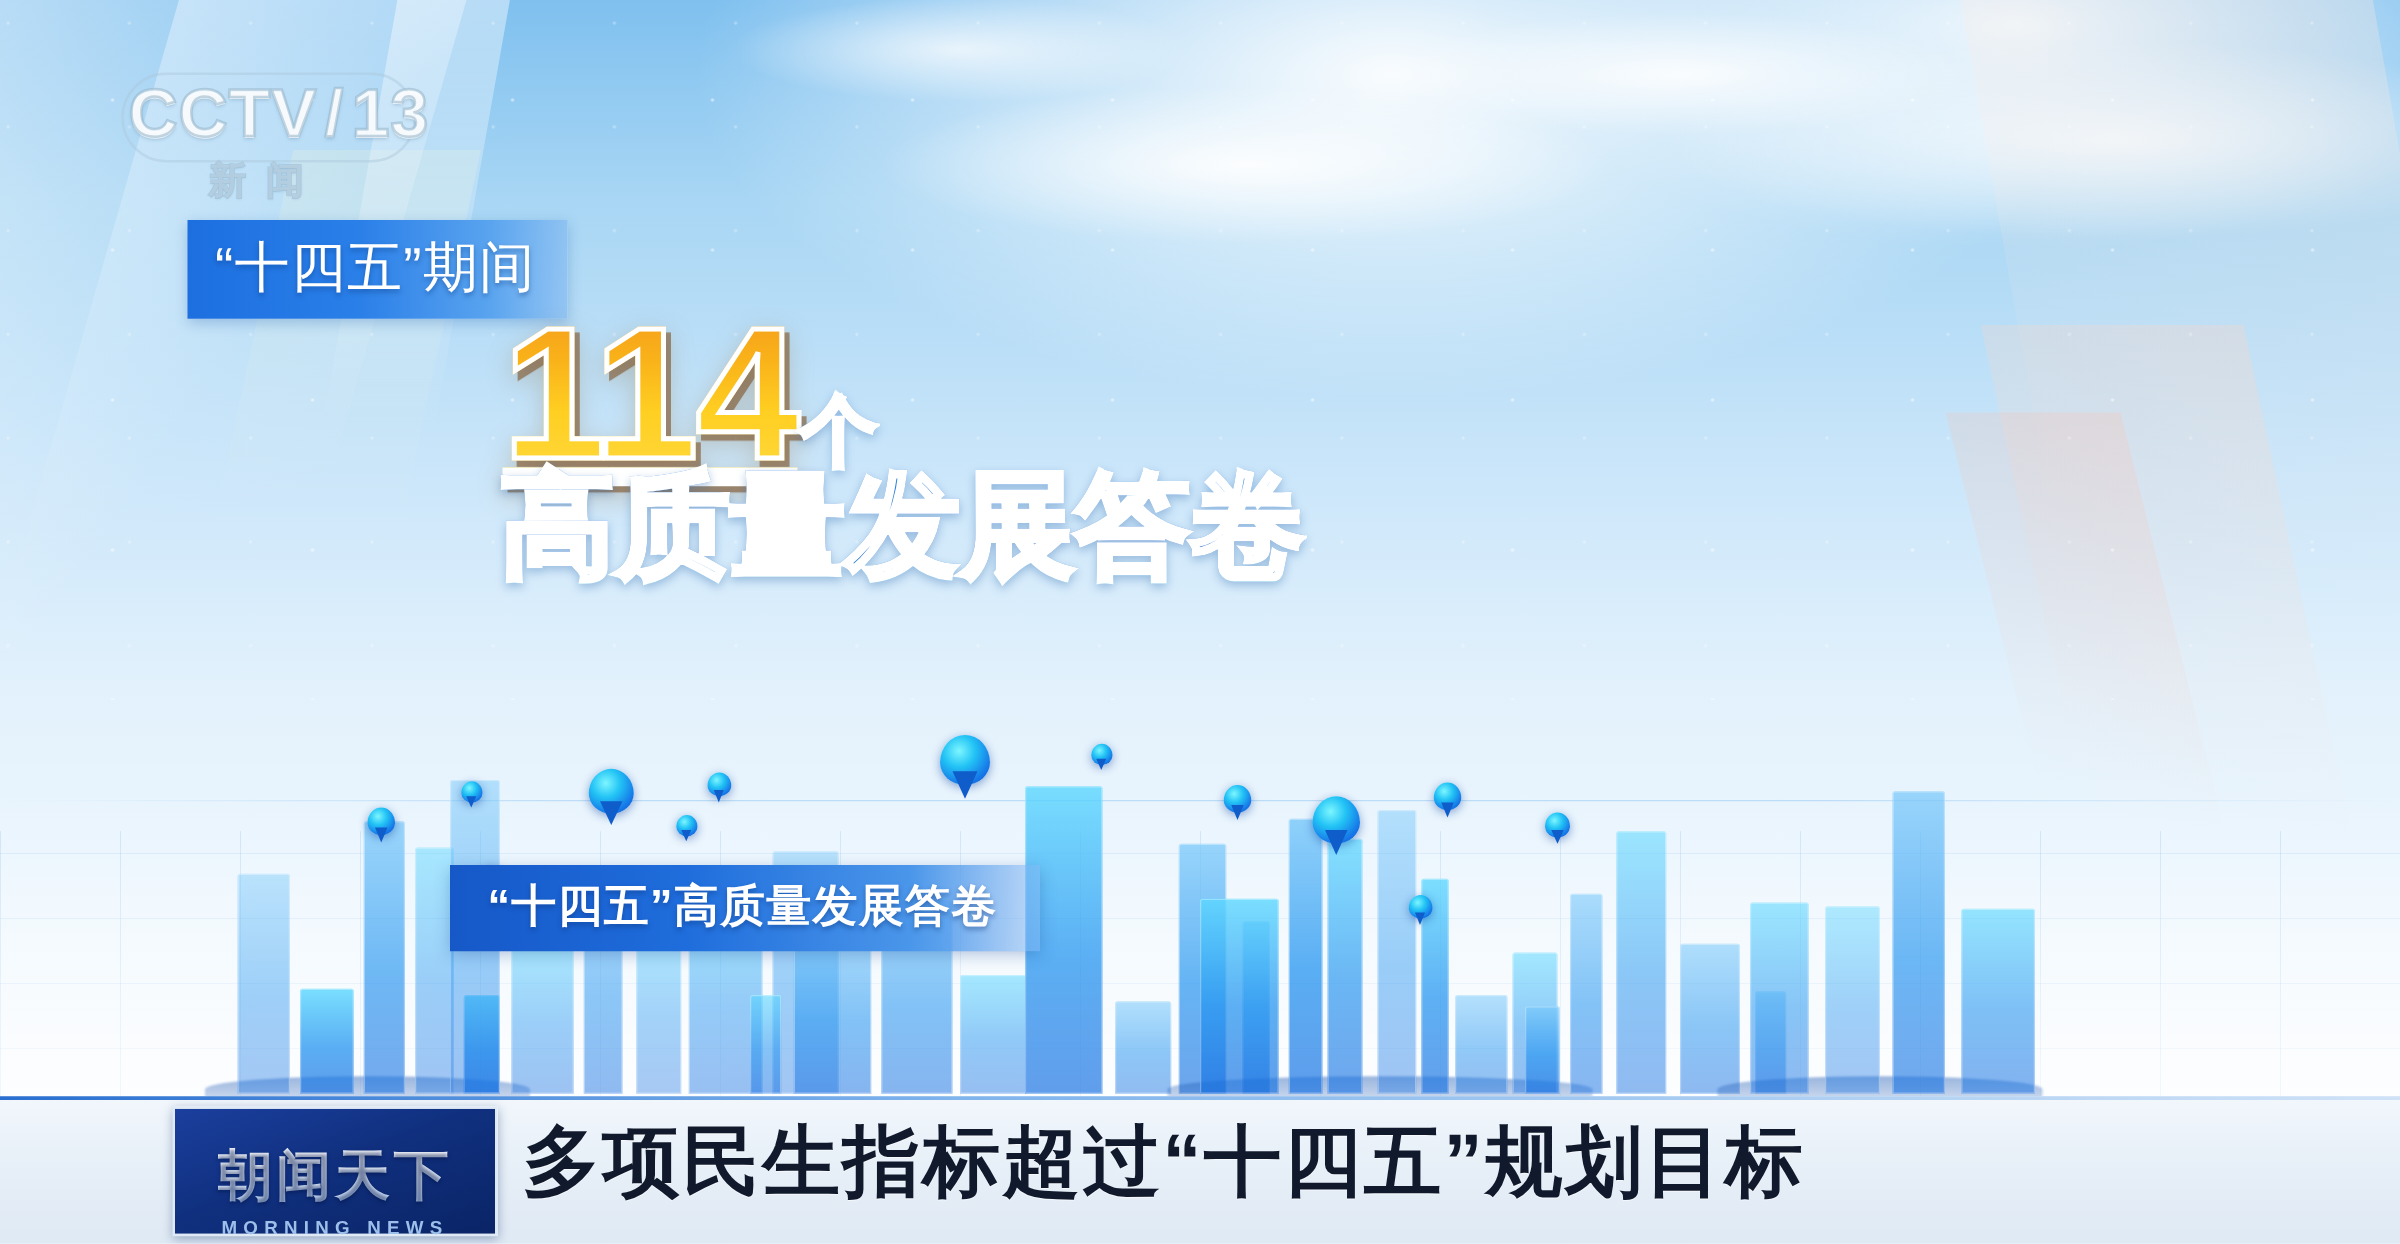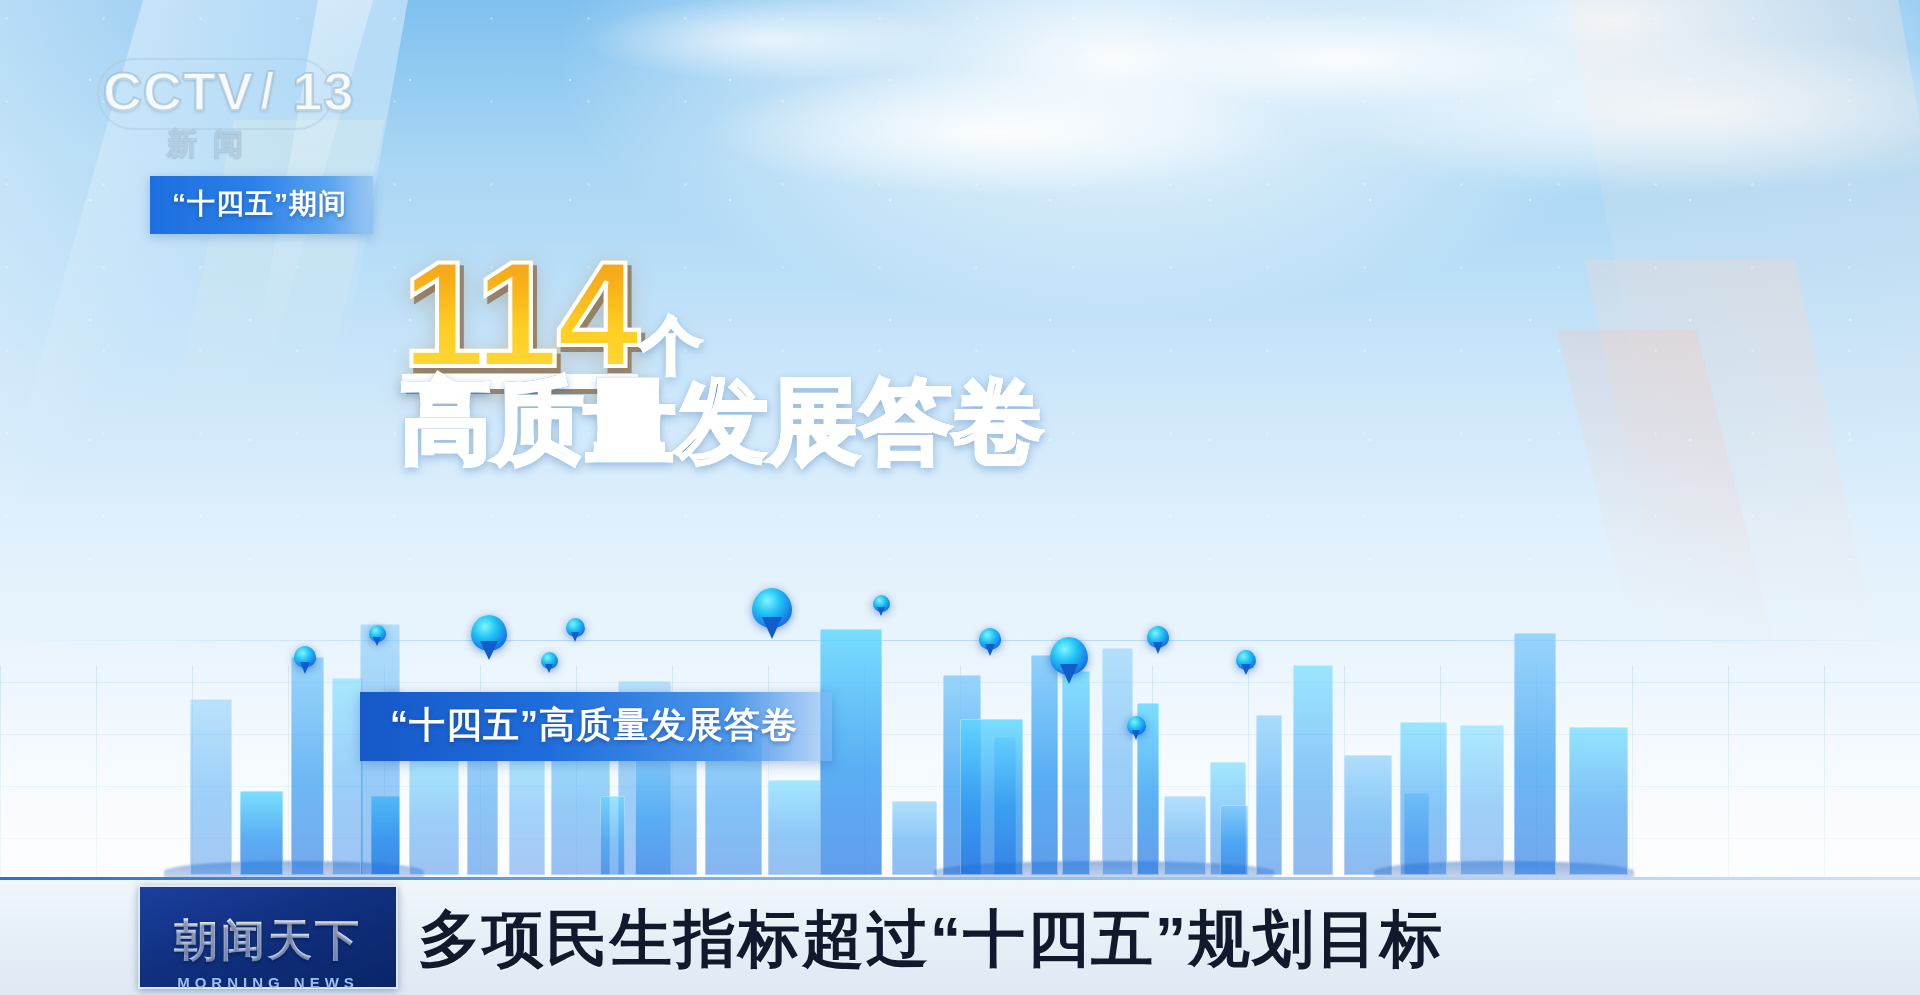--- a/index.html
+++ b/index.html
@@ -77,21 +77,21 @@
   #cctv-logo { position:absolute; left:103px; top:64px; width:230px; height:110px; }
   .logo-main {
     font-family:"Liberation Sans", sans-serif;
     font-weight:bold; font-size:54px; letter-spacing:1px;
     color:rgba(255,255,255,0.58);
     -webkit-text-stroke:2px rgba(150,180,200,0.55);
     text-shadow:0 1px 0 rgba(255,255,255,.8), 0 2px 3px rgba(90,130,160,.35);
     line-height:1;
     display:flex; align-items:center; gap:4px;
   }
-  .logo-13 { position:relative;margin-left:11px; }
+  .logo-13 { position:relative; }
   .logo-slash { font-size:52px; color:rgba(255,255,255,.55); margin:0 2px; }
   .logo-pill {
     position:absolute; left:-6px; top:-6px; width:236px; height:72px;
     border:2px solid rgba(170,200,220,0.45);
     border-radius:36px;
     pointer-events:none;
   }
   .logo-sub {
     margin-top:6px; text-align:center; width:220px;
     font-size:30px; font-weight:bold; letter-spacing:16px;
@@ -101,21 +101,21 @@
   }
 
   
   #period-tag {
     position:absolute; left:150px; top:176px;
     padding:9px 26px 11px 22px;
     background:linear-gradient(90deg, #1d6fe0 0%, #2a7fe8 45%, #5aa4ef 80%, rgba(120,178,240,.55) 100%);
     box-shadow:0 3px 10px rgba(30,90,170,.28);
   }
   #period-tag span {
-    font-size:28px; font-weight:bold; color:#ffffff; letter-spacing:1px;
+    font-size:44px; font-weight:normal; color:#ffffff; letter-spacing:1px;
     text-shadow:0 2px 4px rgba(10,60,130,.45);
     white-space:nowrap;
   }
 
   
   #headline { position:absolute; left:400px; top:250px; width:1130px; }
   .hl-row { display:flex; align-items:flex-end; line-height:1; }
   .hl-blue {
     font-size:86px; font-weight:bold; letter-spacing:0px;
     background:linear-gradient(180deg,#2f86e8 0%, #1f6fd8 45%, #1a5fc8 70%, #2bb0e8 100%);
@@ -197,21 +197,21 @@
     font-size:44px; font-weight:bold; letter-spacing:3px;
     background:linear-gradient(180deg,#ffffff 0%, #e7f1ff 50%, #b9d4f7 100%);
     -webkit-background-clip:text; background-clip:text; color:transparent;
     text-shadow:0 2px 3px rgba(0,20,70,.5);
     margin-top:28px;
   }
   #program-badge .en {
     margin-top:4px; font-size:15px; letter-spacing:5px; color:#9dc0ea; font-weight:bold;
   }
   #news-headline {
-    position:absolute; left:418px; bottom:14px;
+    position:absolute; left:418px; bottom:24px;
     font-size:62px; font-weight:bold; color:#111a2c;
     letter-spacing:2px; white-space:nowrap;
     text-shadow:0 1px 0 rgba(255,255,255,.6);
   }
   .bar-topline { position:absolute; left:0; top:0; width:100%; height:3px;
     background:linear-gradient(90deg,#2a6fd0, #7fb4ec 40%, #cfe2f7 100%); }
 </style>
 </head>
 <body>
 

